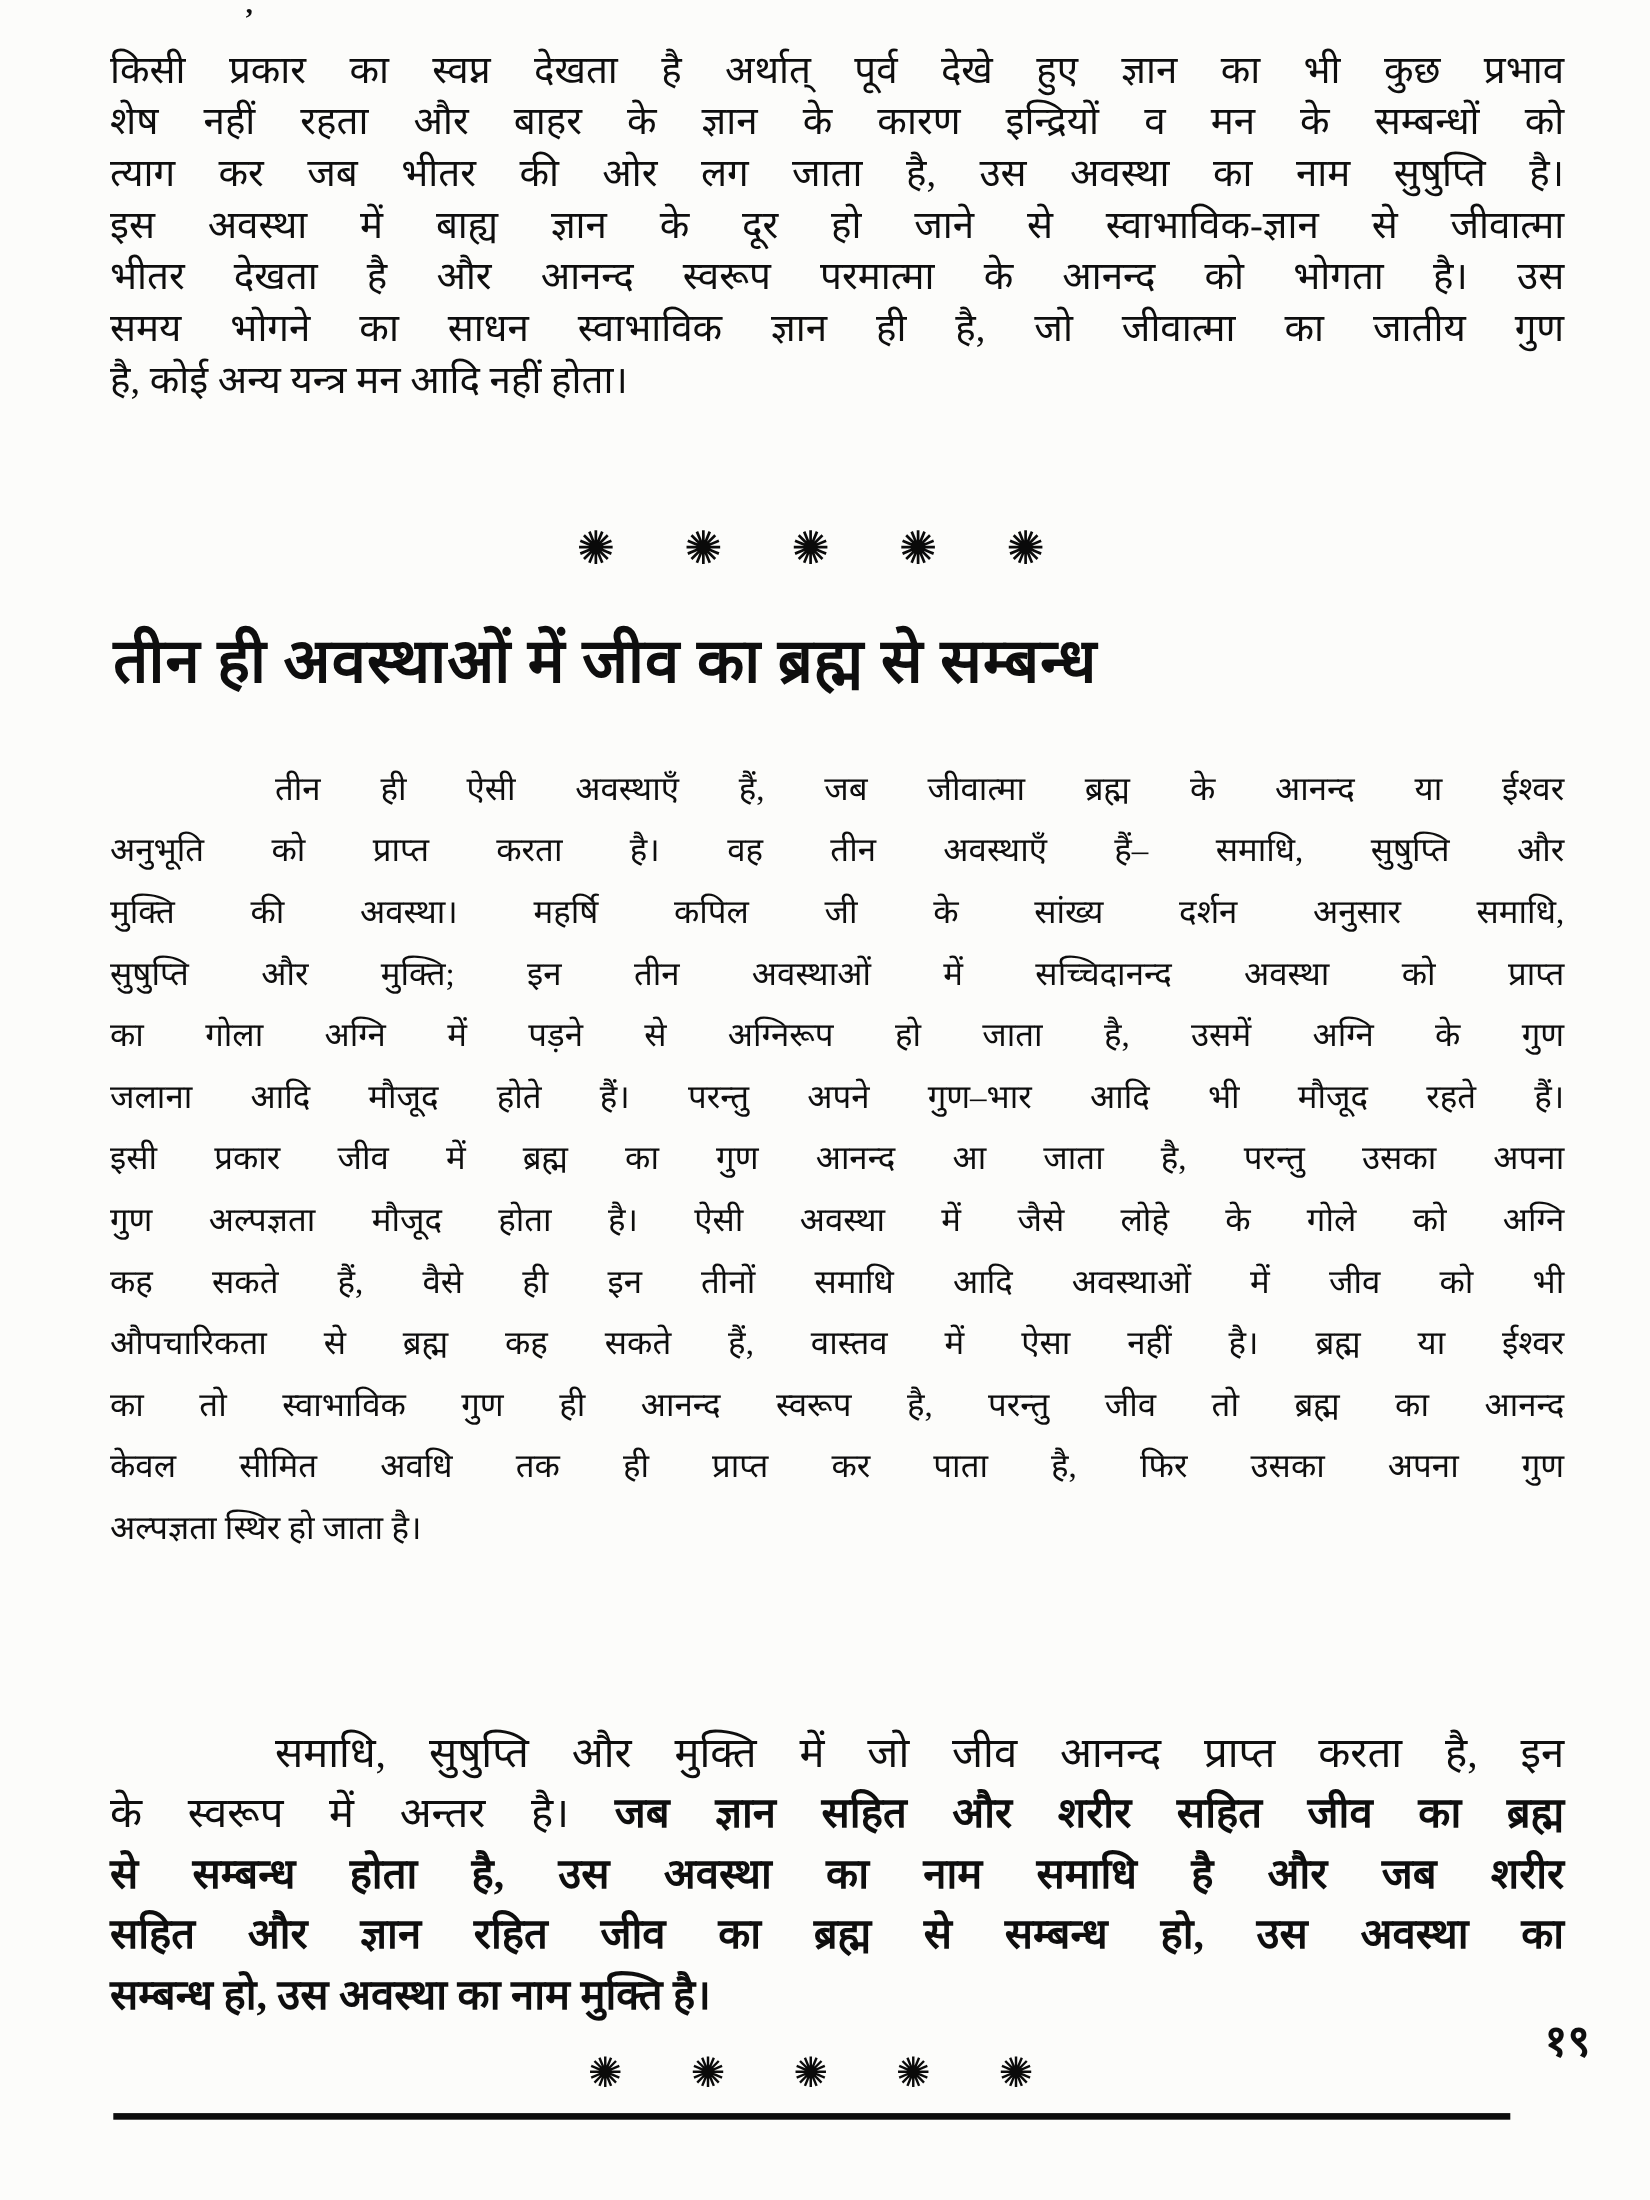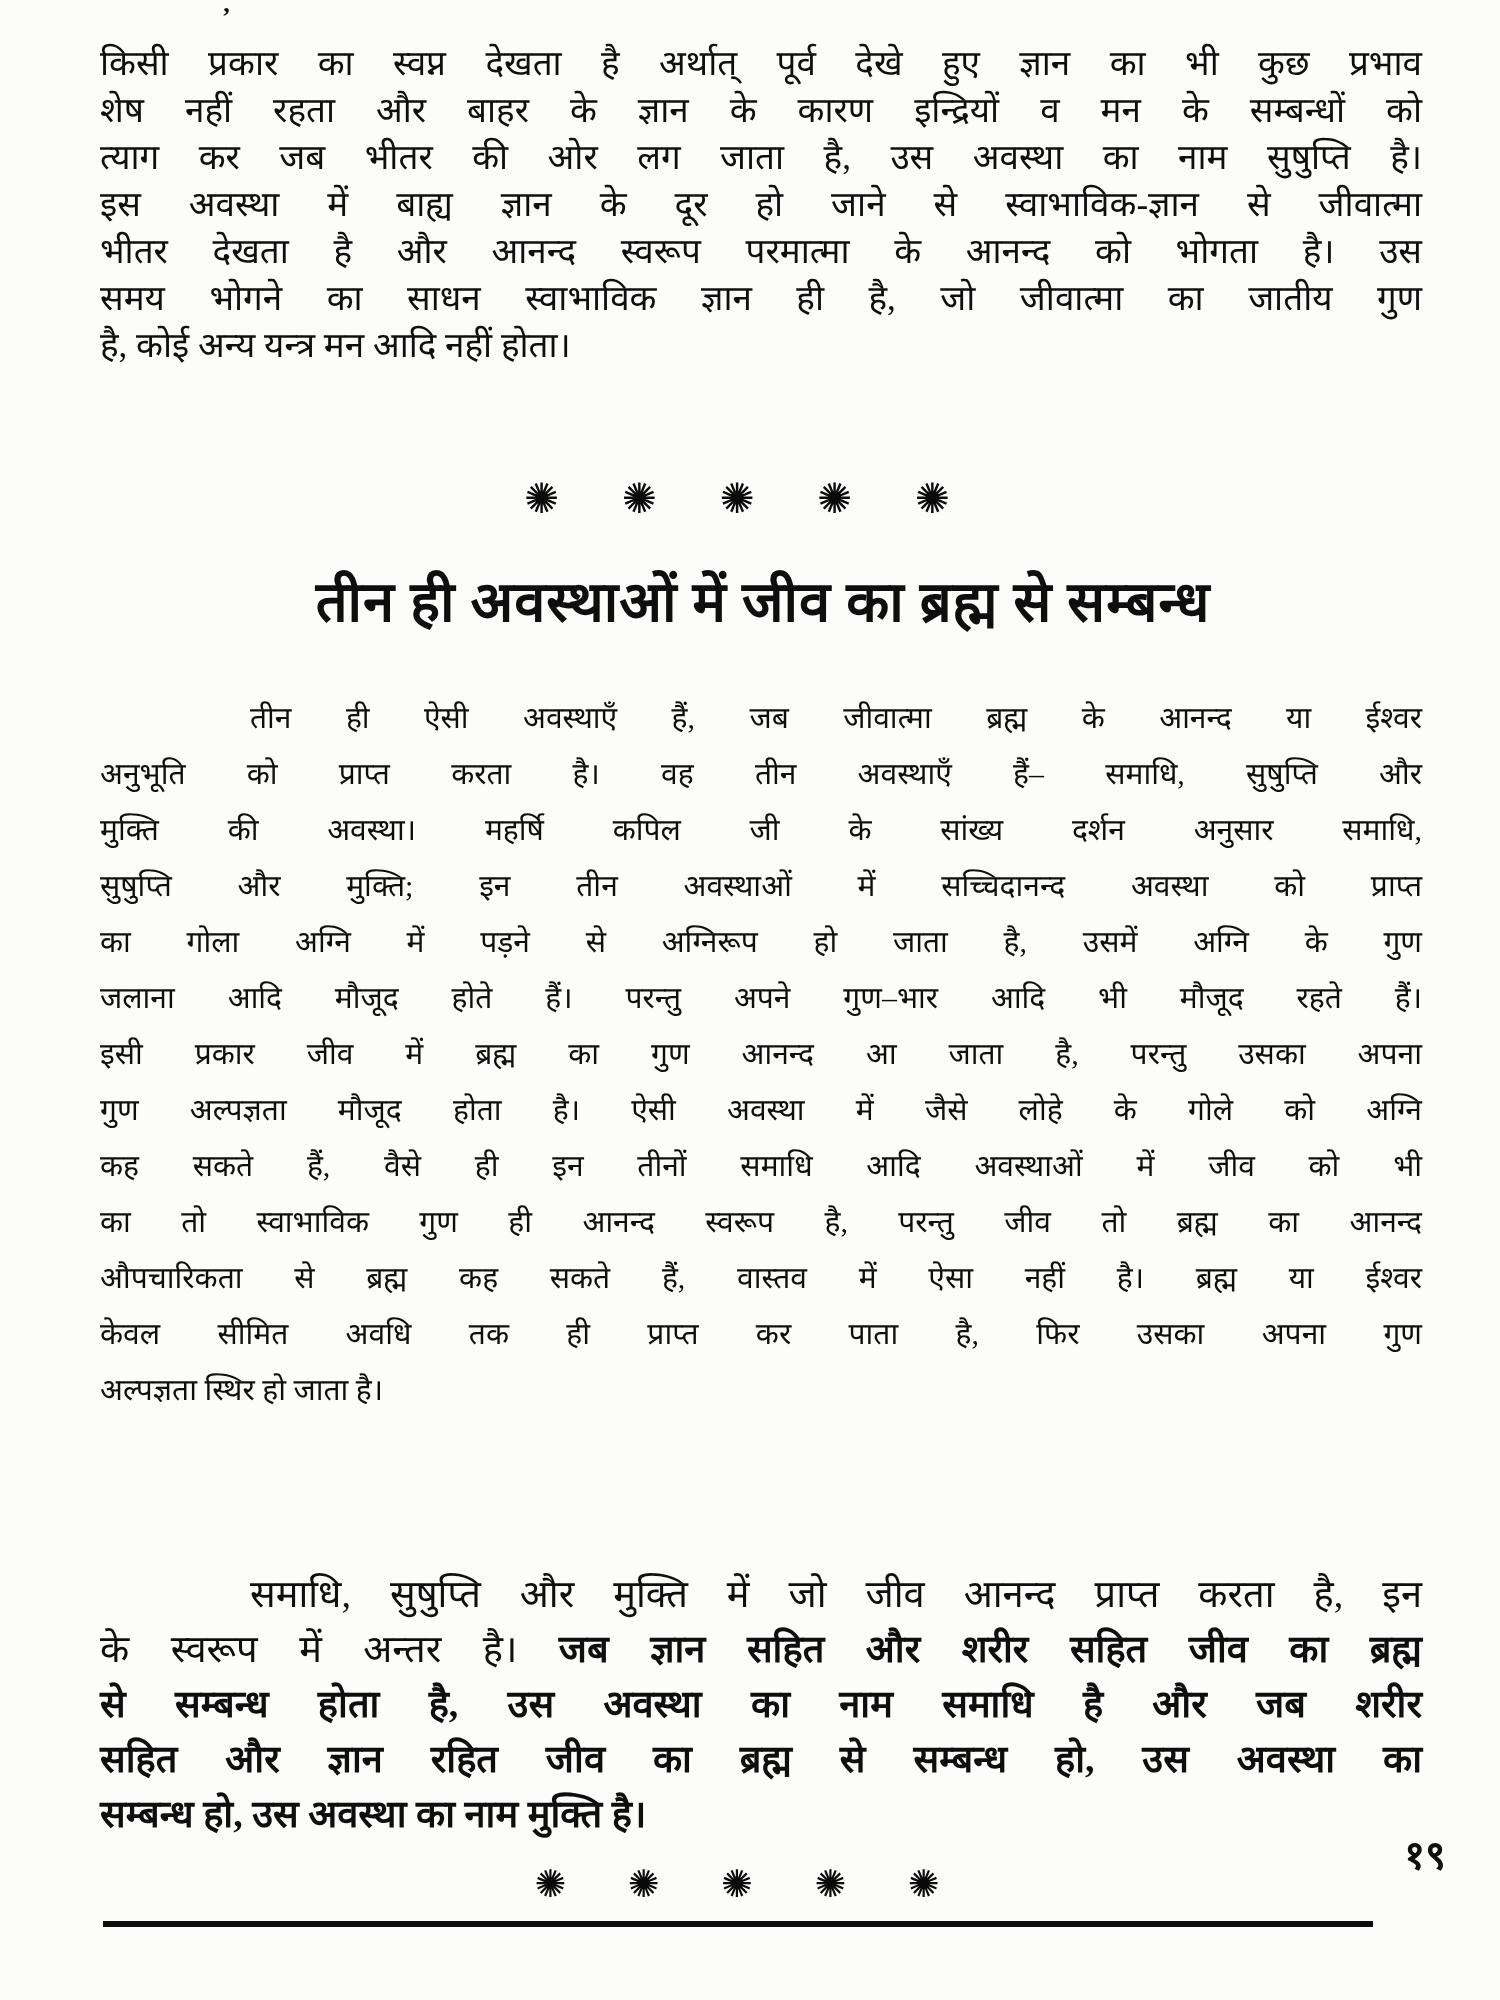--- a/index.html
+++ b/index.html
@@ -56,21 +56,20 @@
   .section-heading {
     position: absolute;
     left: 103px;
     top: 566px;
     width: 1320px;
     font-size: 56px;
     font-weight: bold;
     line-height: 1.3;
     letter-spacing: 1px;
     white-space: nowrap;
-    text-align: center;
   }
   .footer-rule {
     position: absolute;
     left: 103px;
     top: 1921px;
     width: 1270px;
     height: 6px;
     background: #0d0d0d;
   }
   .page-number {
@@ -107,22 +106,22 @@
   <div class="para para-2">
       <div class="text-line indent"><span class="seg">तीन ही ऐसी अवस्थाएँ हैं, जब जीवात्मा ब्रह्म के आनन्द या ईश्वर</span></div>
       <div class="text-line"><span class="seg">अनुभूति को प्राप्त करता है। वह तीन अवस्थाएँ हैं– समाधि, सुषुप्ति और</span></div>
       <div class="text-line"><span class="seg">मुक्ति की अवस्था। महर्षि कपिल जी के सांख्य दर्शन अनुसार समाधि,</span></div>
       <div class="text-line"><span class="seg">सुषुप्ति और मुक्ति; इन तीन अवस्थाओं में सच्चिदानन्द अवस्था को प्राप्त</span></div>
       <div class="text-line"><span class="seg">का गोला अग्नि में पड़ने से अग्निरूप हो जाता है, उसमें अग्नि के गुण</span></div>
       <div class="text-line"><span class="seg">जलाना आदि मौजूद होते हैं। परन्तु अपने गुण–भार आदि भी मौजूद रहते हैं।</span></div>
       <div class="text-line"><span class="seg">इसी प्रकार जीव में ब्रह्म का गुण आनन्द आ जाता है, परन्तु उसका अपना</span></div>
       <div class="text-line"><span class="seg">गुण अल्पज्ञता मौजूद होता है। ऐसी अवस्था में जैसे लोहे के गोले को अग्नि</span></div>
       <div class="text-line"><span class="seg">कह सकते हैं, वैसे ही इन तीनों समाधि आदि अवस्थाओं में जीव को भी</span></div>
+      <div class="text-line"><span class="seg">औपचारिकता से ब्रह्म कह सकते हैं, वास्तव में ऐसा नहीं है। ब्रह्म या ईश्वर</span></div>
       <div class="text-line"><span class="seg">का तो स्वाभाविक गुण ही आनन्द स्वरूप है, परन्तु जीव तो ब्रह्म का आनन्द</span></div>
-      <div class="text-line"><span class="seg">औपचारिकता से ब्रह्म कह सकते हैं, वास्तव में ऐसा नहीं है। ब्रह्म या ईश्वर</span></div>
       <div class="text-line"><span class="seg">केवल सीमित अवधि तक ही प्राप्त कर पाता है, फिर उसका अपना गुण</span></div>
       <div class="text-line no-justify"><span class="seg">अल्पज्ञता स्थिर हो जाता है।</span></div>
     </div>
 
   <div class="para para-3">
       <div class="text-line indent"><span class="seg">समाधि, सुषुप्ति और मुक्ति में जो जीव आनन्द प्राप्त करता है, इन</span></div>
       <div class="text-line"><span class="seg">के स्वरूप में अन्तर है। </span><span class="seg bold">जब ज्ञान सहित और शरीर सहित जीव का ब्रह्म</span></div>
       <div class="text-line"><span class="seg bold">से सम्बन्ध होता है, उस अवस्था का नाम समाधि है और जब शरीर</span></div>
       <div class="text-line"><span class="seg bold">सहित और ज्ञान रहित जीव का ब्रह्म से सम्बन्ध हो, उस अवस्था का</span></div>
       <div class="text-line no-justify"><span class="seg bold">सम्बन्ध हो, उस अवस्था का नाम मुक्ति है।</span></div>

